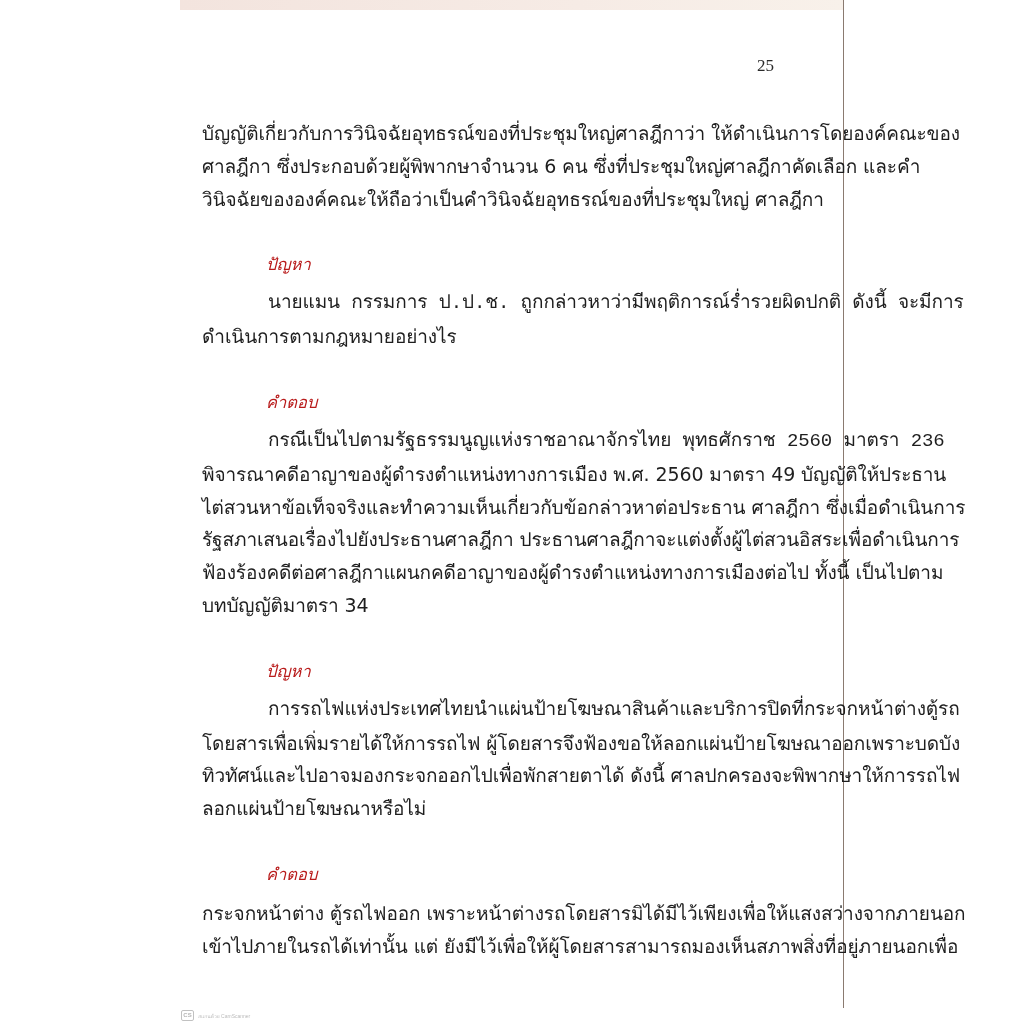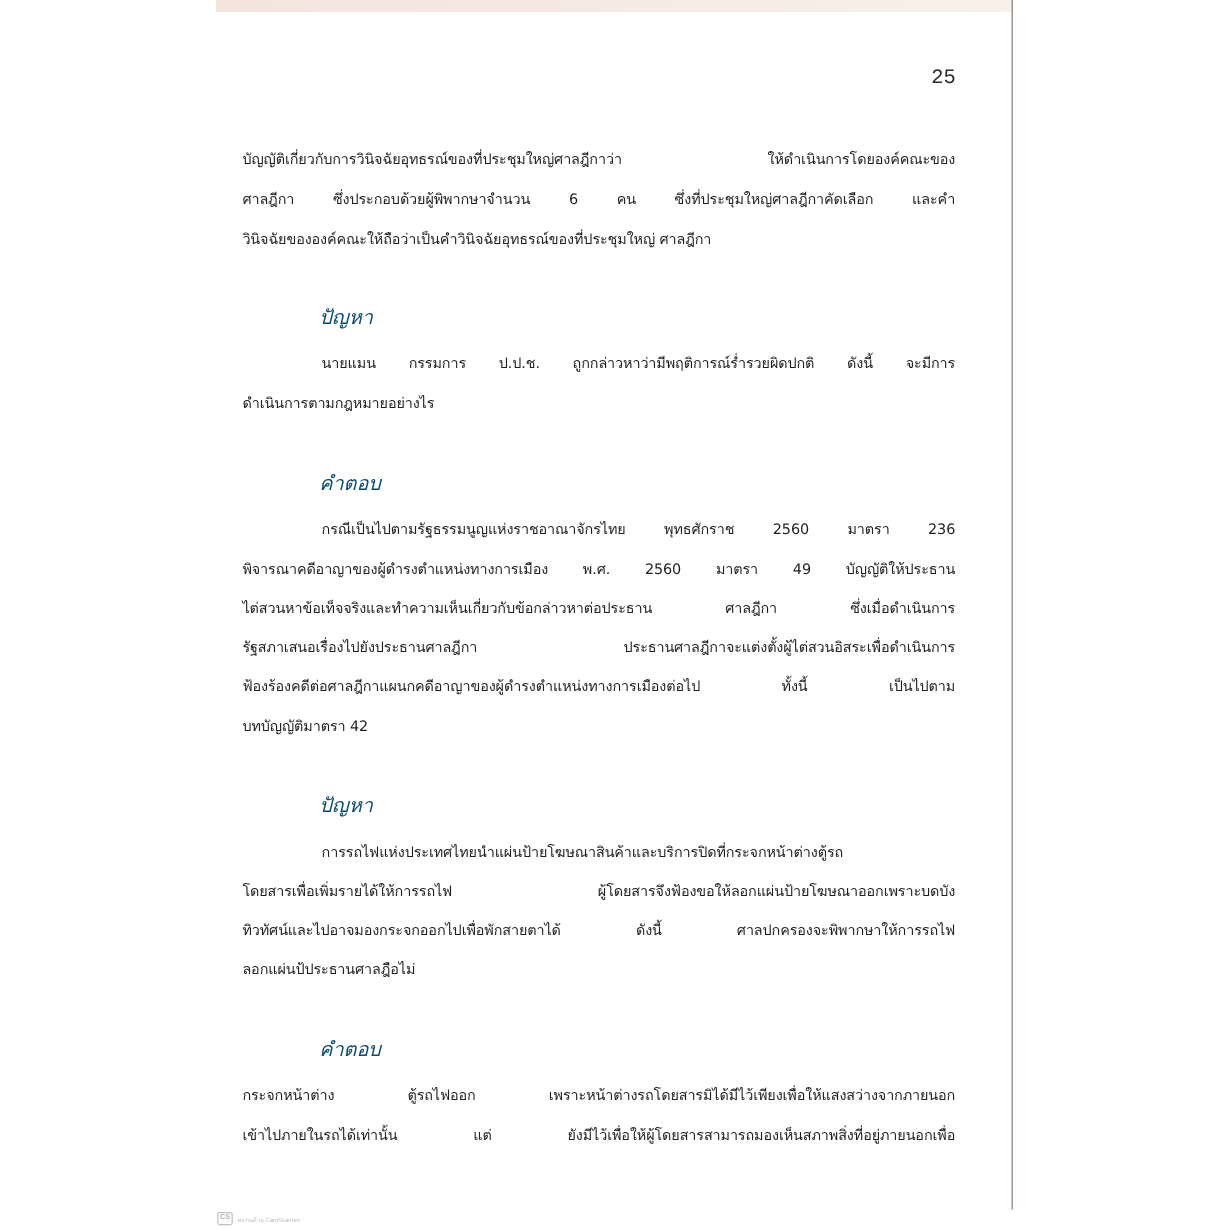--- a/index.html
+++ b/index.html
@@ -26,61 +26,62 @@
     .page-edge {
       position: absolute;
       left: 843px;
       top: 0;
       width: 1px;
       height: 1008px;
       background: #8a7a70;
     }
     .page-number {
       position: absolute;
-      left: 776px;
+      left: 757px;
       top: 56px;
       font-size: 17px;
-      font-family: Liberation Mono, monospace;
+      font-family: Liberation Serif, serif;
       color: #2a2a2a;
     }
     .content {
       position: absolute;
       left: 202px;
       top: 117px;
       width: 594px;
     }
     .para {
       margin: 0;
-      font-size: 12px;
+      font-size: 19px;
       line-height: 32.8px;
       text-align: justify;
       text-align-last: left;
       letter-spacing: -0.1px;
       white-space: normal;
     }
     .para .line {
       display: block;
       text-align: justify;
       text-align-last: justify;
       white-space: nowrap;
       overflow: visible;
     }
     .para .line.last {
       text-align-last: left;
     }
     .para .line.indent {
       padding-left: 66px;
+      font-family: Liberation Mono, monospace;
     }
     .heading {
       margin: 0;
       padding-left: 64px;
       font-style: italic;
       font-size: 16.5px;
       line-height: 32px;
-      color: #0c4a6e;
+      color: #b91c1c;
     }
     .gap-lg { height: 34px; }
     .gap-md { height: 20px; }
     .watermark {
       position: absolute;
       left: 181px;
       top: 1010px;
       display: flex;
       align-items: center;
       gap: 4px;
@@ -132,32 +133,32 @@
   <div class="gap-lg"></div>
 
   <div class="heading">คำตอบ</div>
   <div class="gap-md" style="height:6px"></div>
   <div class="para">
     <span class="line indent">กรณีเป็นไปตามรัฐธรรมนูญแห่งราชอาณาจักรไทย พุทธศักราช 2560 มาตรา 236</span>
     <span class="line">พิจารณาคดีอาญาของผู้ดำรงตำแหน่งทางการเมือง พ.ศ. 2560 มาตรา 49 บัญญัติให้ประธาน</span>
     <span class="line">ไต่สวนหาข้อเท็จจริงและทำความเห็นเกี่ยวกับข้อกล่าวหาต่อประธาน ศาลฎีกา ซึ่งเมื่อดำเนินการ</span>
     <span class="line">รัฐสภาเสนอเรื่องไปยังประธานศาลฎีกา ประธานศาลฎีกาจะแต่งตั้งผู้ไต่สวนอิสระเพื่อดำเนินการ</span>
     <span class="line">ฟ้องร้องคดีต่อศาลฎีกาแผนกคดีอาญาของผู้ดำรงตำแหน่งทางการเมืองต่อไป ทั้งนี้ เป็นไปตาม</span>
-    <span class="line last">บทบัญญัติมาตรา 42</span>
+    <span class="line last">บทบัญญัติมาตรา 34</span>
   </div>
 
   <div class="gap-lg"></div>
 
   <div class="heading">ปัญหา</div>
   <div class="gap-md" style="height:6px"></div>
   <div class="para">
     <span class="line indent">การรถไฟแห่งประเทศไทยนำแผ่นป้ายโฆษณาสินค้าและบริการปิดที่กระจกหน้าต่างตู้รถ</span>
     <span class="line">โดยสารเพื่อเพิ่มรายได้ให้การรถไฟ ผู้โดยสารจึงฟ้องขอให้ลอกแผ่นป้ายโฆษณาออกเพราะบดบัง</span>
     <span class="line">ทิวทัศน์และไปอาจมองกระจกออกไปเพื่อพักสายตาได้ ดังนี้ ศาลปกครองจะพิพากษาให้การรถไฟ</span>
-    <span class="line last">ลอกแผ่นป้ประธานศาลฎือไม่</span>
+    <span class="line last">ลอกแผ่นป้ายโฆษณาหรือไม่</span>
   </div>
 
   <div class="gap-lg"></div>
 
   <div class="heading">คำตอบ</div>
   <div class="gap-md" style="height:6px"></div>
   <div class="para">
     <span class="line">กระจกหน้าต่าง ตู้รถไฟออก เพราะหน้าต่างรถโดยสารมิได้มีไว้เพียงเพื่อให้แสงสว่างจากภายนอก</span>
     <span class="line">เข้าไปภายในรถได้เท่านั้น แต่ ยังมีไว้เพื่อให้ผู้โดยสารสามารถมองเห็นสภาพสิ่งที่อยู่ภายนอกเพื่อ</span>
 

